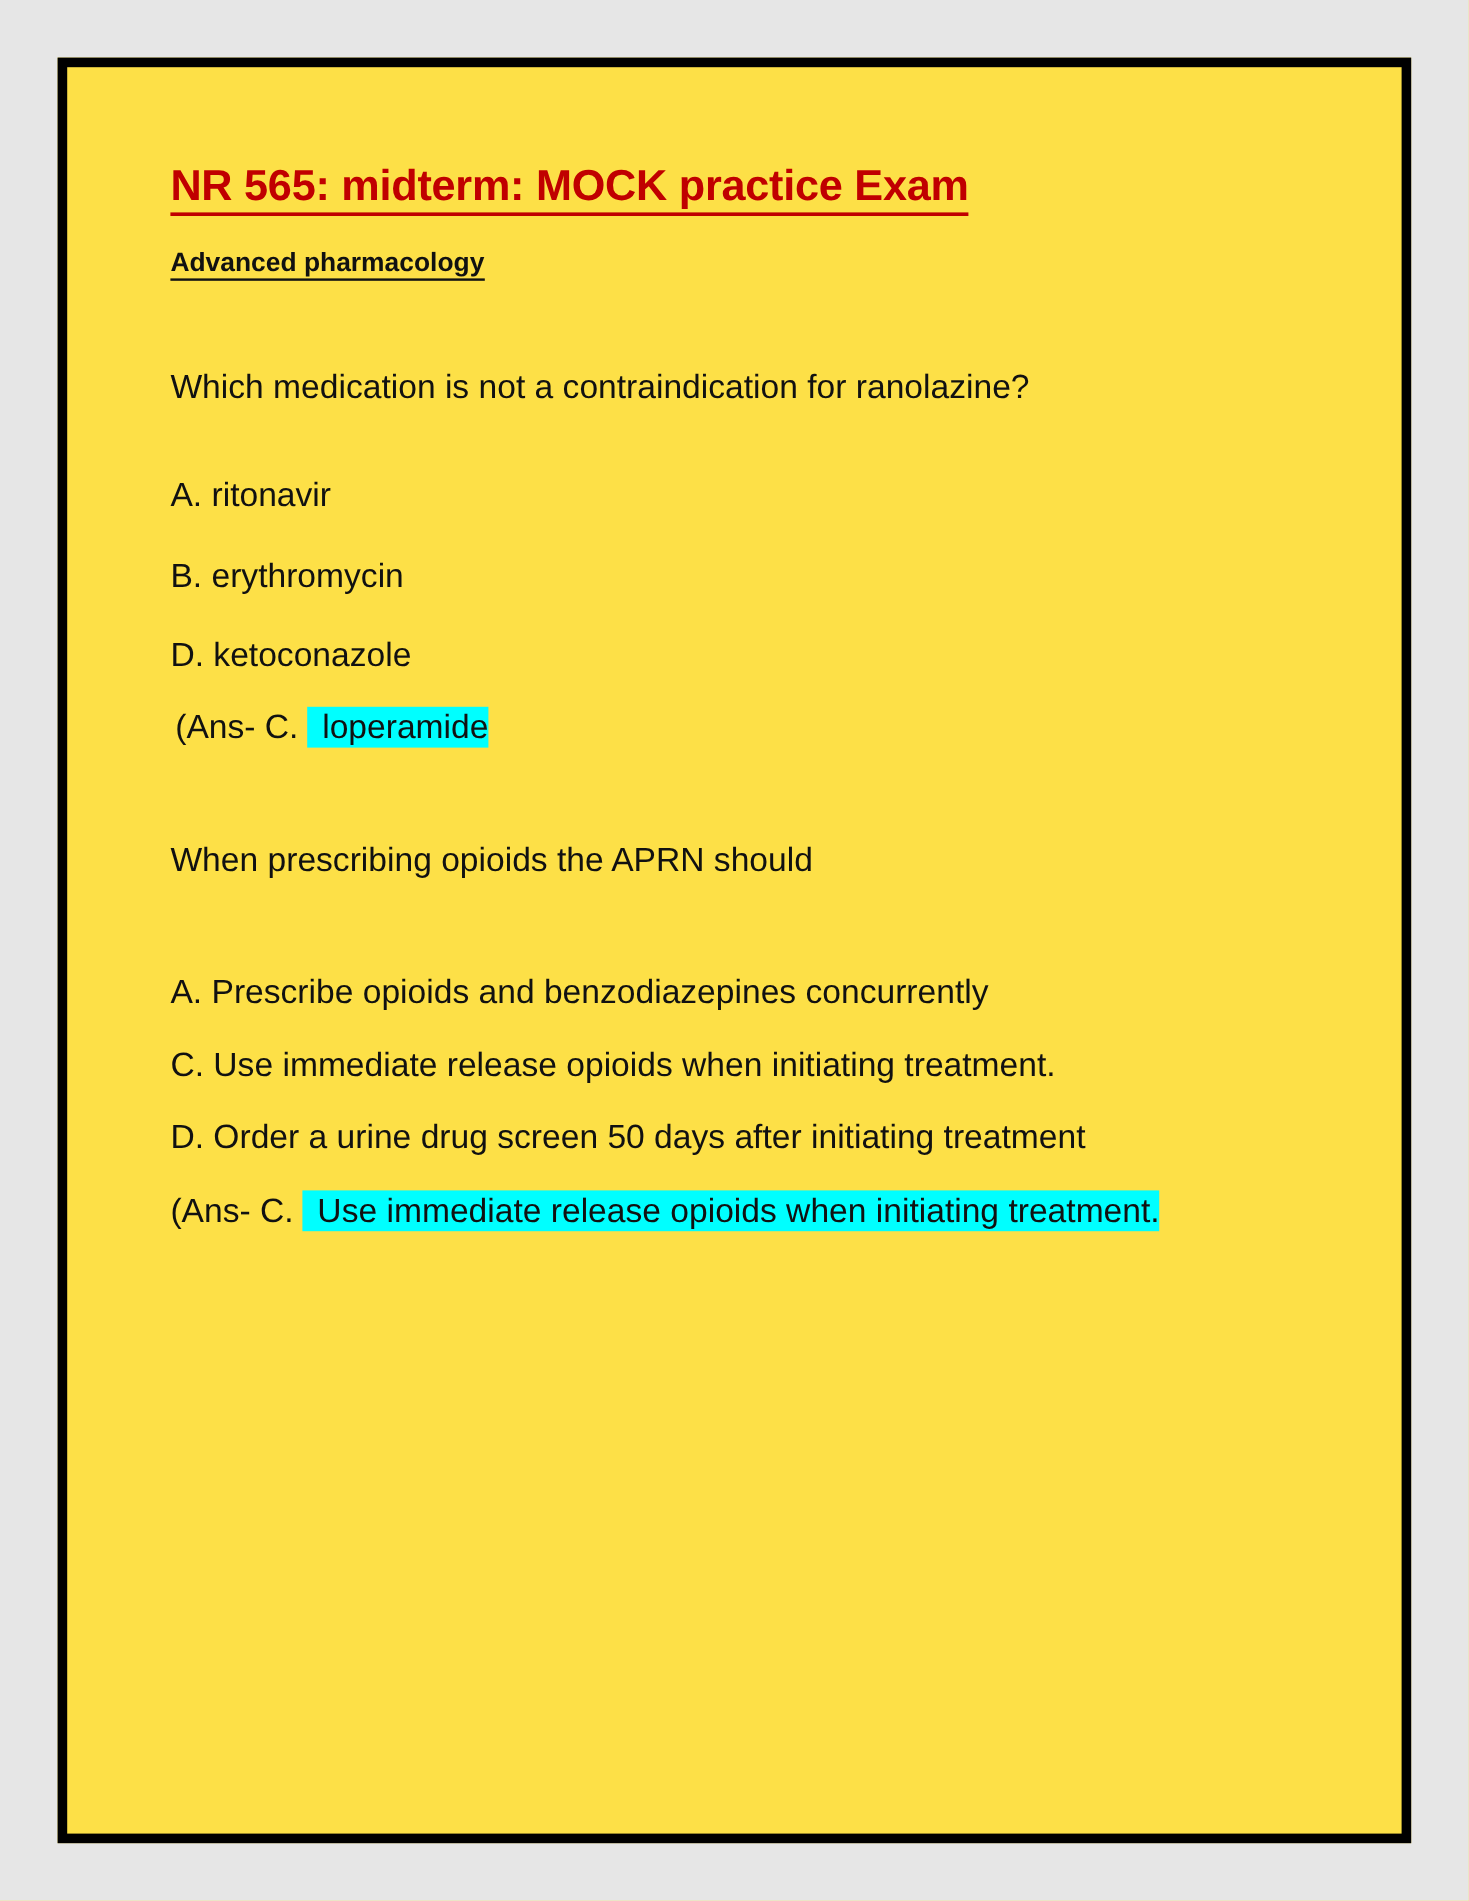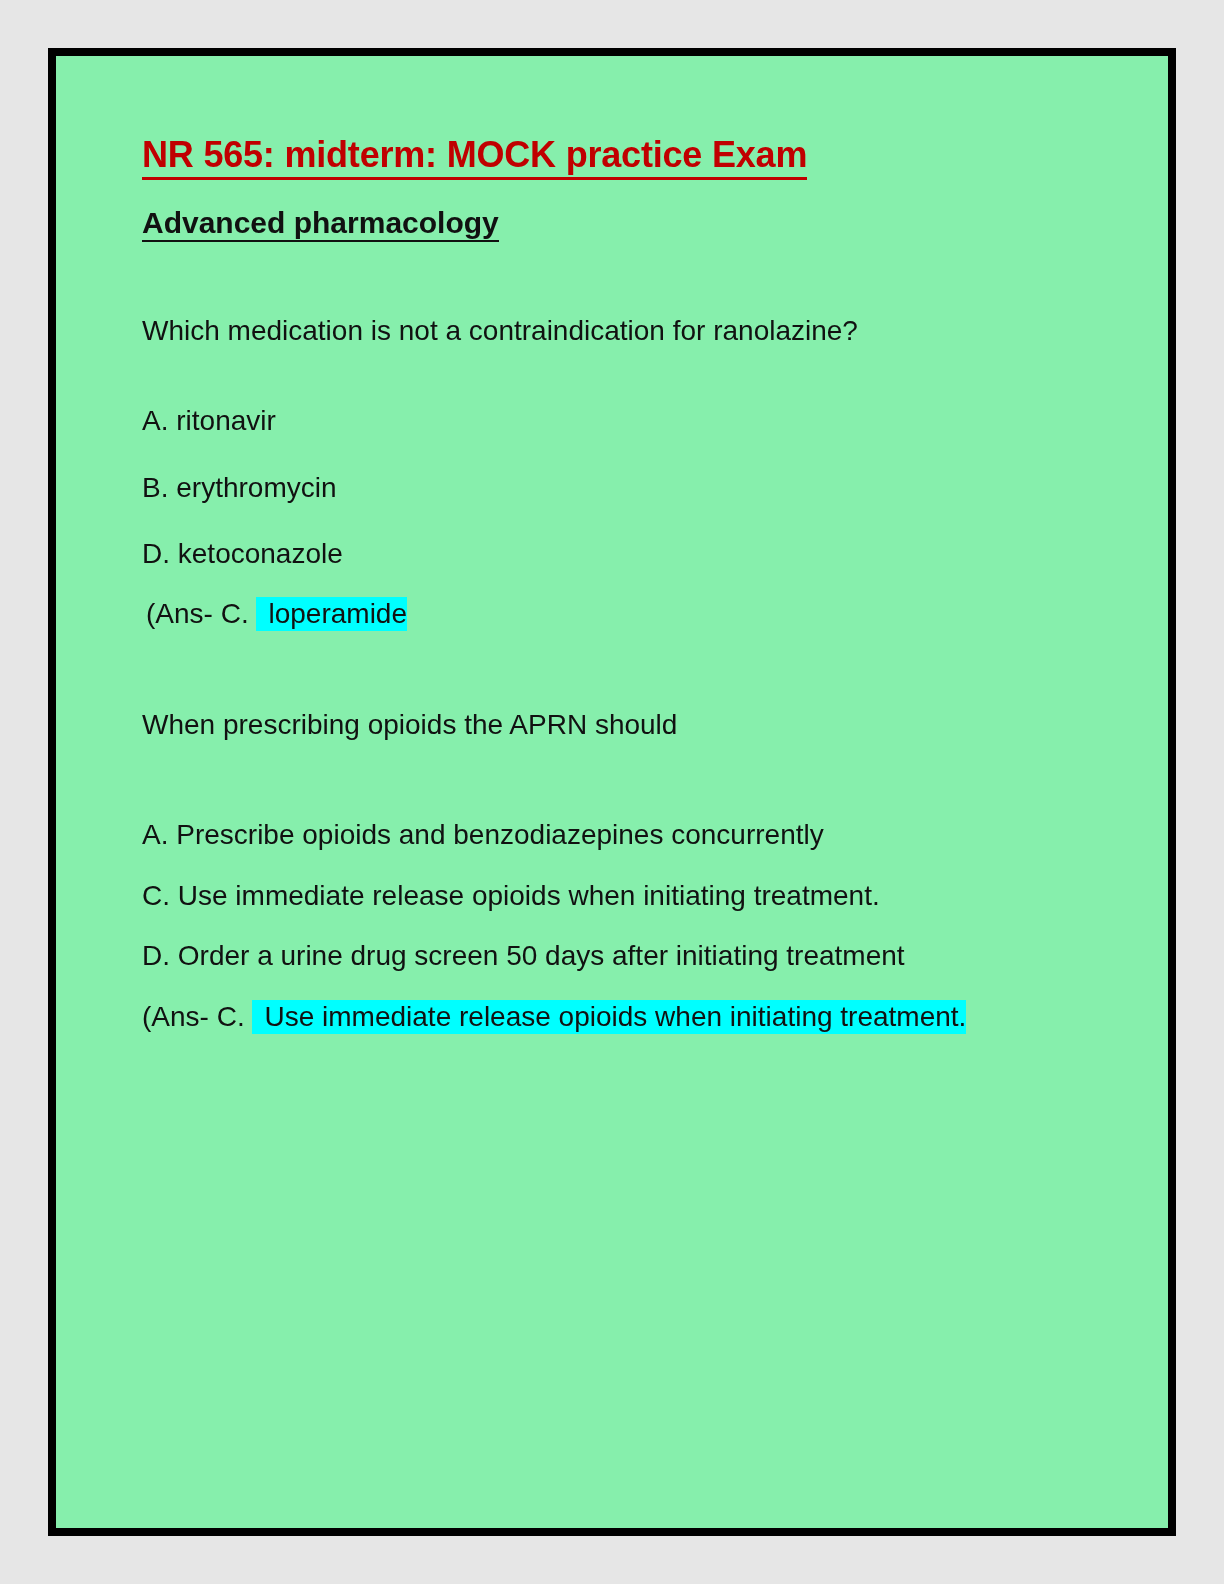--- a/index.html
+++ b/index.html
@@ -17,21 +17,21 @@
   }
 
   .page {
     position: absolute;
     left: 48px;
     top: 48px;
     width: 1128px;
     height: 1488px;
     box-sizing: border-box;
     border: 8px solid #000000;
-    background: #86efac;
+    background: #fde047;
   }
 
   .content {
     position: absolute;
     left: 86px;
     top: 78px;
     right: 30px;
   }
 
   .doc-title {
@@ -40,21 +40,21 @@
     color: #c00000;
     letter-spacing: -0.2px;
     line-height: 1.18;
     margin: 0;
     display: inline-block;
     border-bottom: 3px solid #c00000;
     padding-bottom: 1px;
   }
 
   .doc-subtitle {
-    font-size: 30px;
+    font-size: 22px;
     font-weight: bold;
     color: #111111;
     margin: 0;
     display: inline-block;
     border-bottom: 2px solid #111111;
     padding-bottom: 0px;
   }
 
   .subtitle-row {
     margin-top: 26px;

